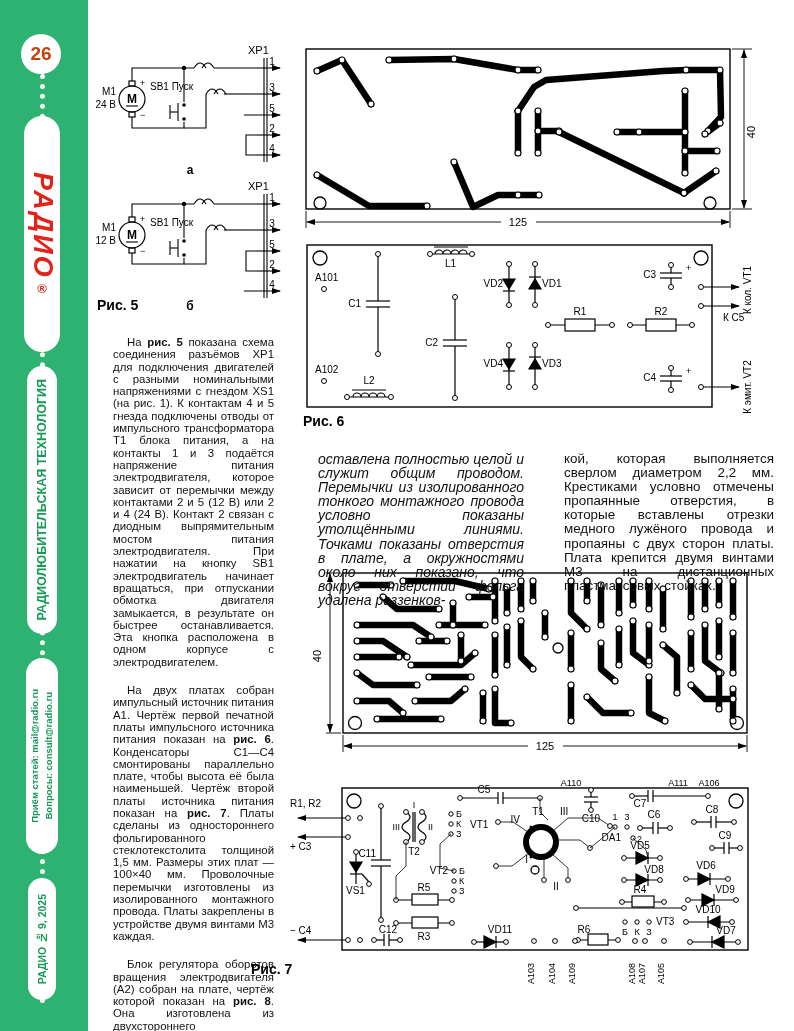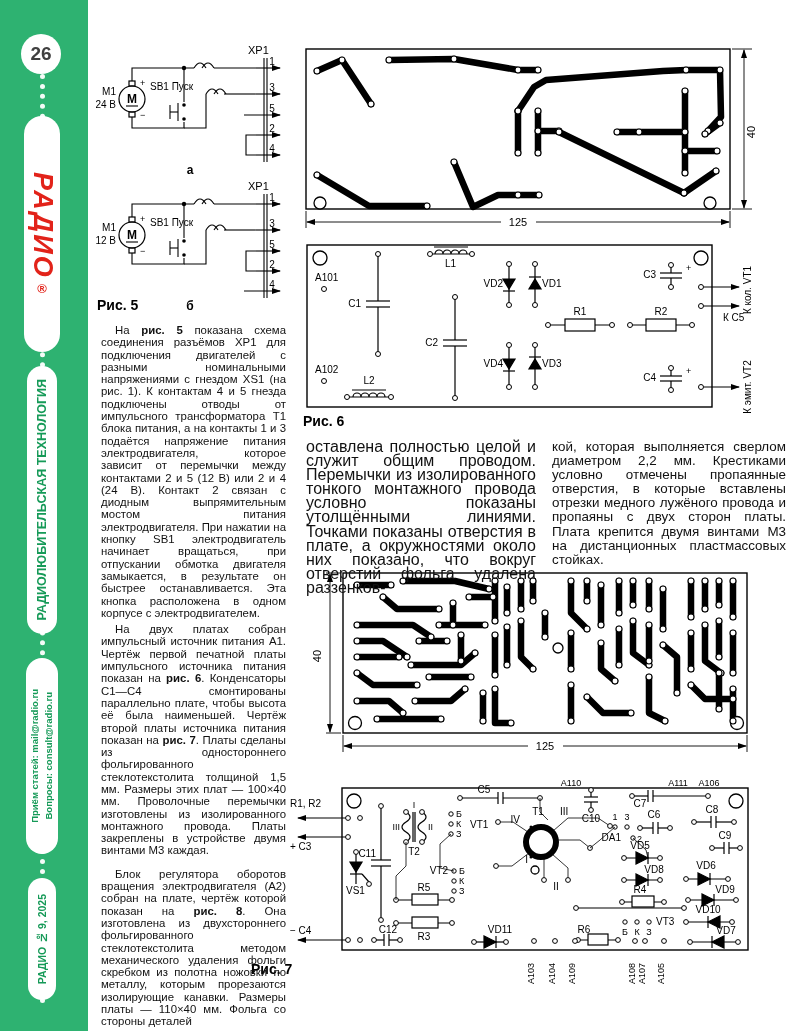--- a/index.html
+++ b/index.html
@@ -2,40 +2,40 @@
 <html><head>
 <meta charset="utf-8">
 <style>
   html,body{margin:0;padding:0;background:#e8e8e8;}
   #page{position:relative;width:794px;height:1031px;background:#ffffff;overflow:hidden;
         font-family:"Liberation Sans",sans-serif;color:#111;}
   
   #sidebar{position:absolute;left:0;top:0;width:88px;height:1031px;background:#2eb271;}
   .dotline{position:absolute;left:40px;top:74px;height:930px;border-left:5px dotted #ffffff;opacity:.95;}
   .pagenum{position:absolute;left:21px;top:34px;width:40px;height:40px;background:#fff;border-radius:50%;
-           display:flex;align-items:center;justify-content:center;font-weight:bold;font-size:19px;color:#404040;z-index:3;}
+           display:flex;align-items:center;justify-content:center;font-weight:bold;font-size:19px;color:#c2410c;z-index:3;}
   .vpill{position:absolute;background:#fff;border-radius:999px;display:flex;align-items:center;justify-content:center;z-index:2;}
   .vpill span{writing-mode:vertical-rl;transform:rotate(180deg);white-space:nowrap;font-weight:bold;}
   #logo-pill{left:24px;top:116px;width:36px;height:236px;flex-direction:column;}
   #logo-pill .logo{writing-mode:vertical-rl;transform:none;color:#e2231a;font-weight:bold;font-style:italic;
                    font-size:27px;letter-spacing:2px;line-height:1;}
   #logo-pill .reg{writing-mode:vertical-rl;transform:none;color:#e2231a;font-size:13px;font-weight:bold;margin-top:2px;}
   #section-pill{left:27px;top:366px;width:30px;height:268px;}
   #section-pill span{font-size:12.5px;color:#169a58;}
   #contact-pill{left:26px;top:658px;width:32px;height:196px;}
   #contact-pill span{font-size:9.5px;color:#169a58;line-height:1.45;}
   #issue-pill{left:28px;top:878px;width:28px;height:122px;}
   #issue-pill span{font-size:10.5px;color:#169a58;}
   
   .figcap{position:absolute;font-weight:bold;font-size:14px;color:#000;}
   .col{position:absolute;text-align:justify;}
   #col1{left:97px;top:320px;width:193px;font-size:11.4px;line-height:12.3px;}
-  #col2{left:302px;top:436px;width:238px;font-size:16px;line-height:14.1px;}
+  #col2{left:302px;top:436px;width:238px;font-size:14px;line-height:14.1px;font-style:italic;}
   #col3{left:548px;top:436px;width:242px;font-size:13.4px;line-height:14.1px;}
-  .para{margin:4px;}
+  .para{margin:16px;}
   .para.ind{text-indent:14px;}
   .para.gap{margin-top:11px;}
   
   svg{position:absolute;overflow:visible;}
   svg text{font-family:"Liberation Sans",sans-serif;fill:#000;}
   .wire{stroke:#000;stroke-width:1.1;fill:none;}
   .thin{stroke:#000;stroke-width:0.8;fill:none;}
   .board{fill:none;stroke:#000;stroke-width:1.4;}
   .trace{stroke:#000;stroke-width:6.5;fill:none;stroke-linecap:round;stroke-linejoin:round;}
   .pad{fill:#fff;stroke:#000;stroke-width:1.1;}

